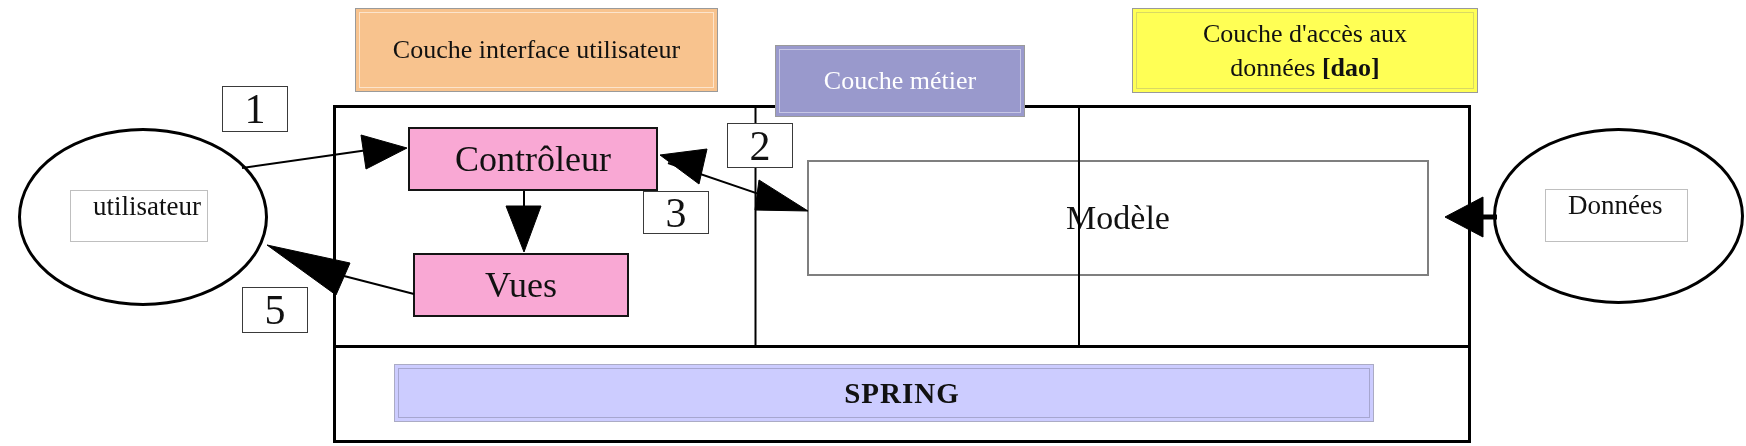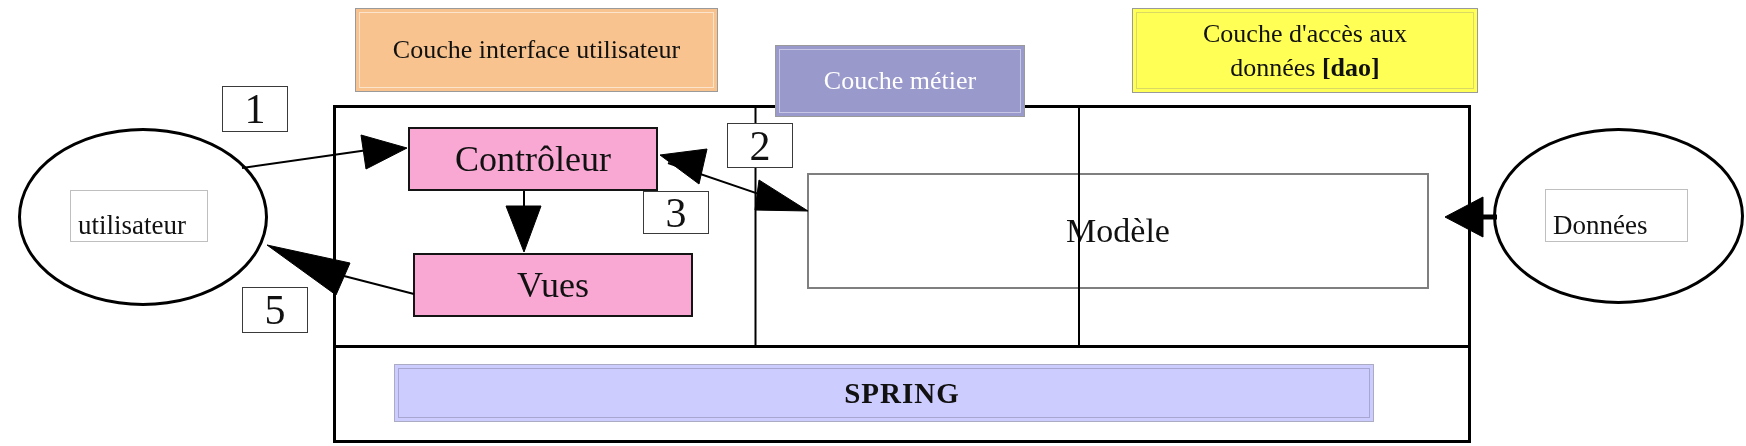--- a/index.html
+++ b/index.html
@@ -22,37 +22,37 @@
 
   
   .outer-rect{position:absolute;left:333px;top:105px;width:1138px;height:338px;
               border:3px solid #000;z-index:0;}
   .hdivider{position:absolute;left:335px;top:345px;width:1133px;height:3px;background:#000;z-index:1;}
 
   
   .node{position:absolute;z-index:2;background:#f9a8d4;display:flex;align-items:center;
         justify-content:center;font-size:36px;}
   .node-controller{left:408px;top:127px;width:250px;height:64px;border:2px solid #141414;}
-  .node-views{left:413px;top:253px;width:280px;height:64px;border:2px solid #141414;}
-  .node-model{left:807px;top:173px;width:622px;height:116px;border:2px solid #7f7f7f;
+  .node-views{left:413px;top:253px;width:216px;height:64px;border:2px solid #141414;}
+  .node-model{left:807px;top:160px;width:622px;height:116px;border:2px solid #7f7f7f;
               background:transparent;font-size:34px;}
 
   
   .spring-bar{position:absolute;left:394px;top:364px;width:980px;height:58px;background:#CCCCFF;
               border:1px solid #ababc4;z-index:2;display:flex;align-items:center;justify-content:center;
               font-size:29px;font-weight:bold;letter-spacing:1px;padding-left:36px;}
   .spring-bar::after{content:"";position:absolute;inset:3px;border:1px solid rgba(120,120,150,.45);
                      pointer-events:none;}
 
   
   .ellipse{position:absolute;z-index:2;border:3px solid #000;border-radius:50%;background:#fff;}
   .ellipse-user{left:18px;top:128px;width:250px;height:178px;}
   .ellipse-data{left:1493px;top:128px;width:251px;height:176px;}
   .actor-label{position:absolute;z-index:2;background:#fff;border:1px solid #bfbfbf;
-               display:flex;align-items:flex-end;font-size:27px;padding-left:7px;}
+               display:flex;align-items:flex-start;font-size:27px;padding-left:22px;}
   .actor-label-user{left:70px;top:190px;width:138px;height:52px;}
   .actor-label-data{left:1545px;top:189px;width:143px;height:53px;}
 
   
   .badge{position:absolute;z-index:4;background:#fff;border:1.5px solid #3a3a3a;
          display:flex;align-items:center;justify-content:center;font-size:42px;}
   .badge-1{left:222px;top:86px;width:66px;height:46px;}
   .badge-2{left:727px;top:123px;width:66px;height:45px;}
   .badge-3{left:643px;top:191px;width:66px;height:43px;}
   .badge-5{left:242px;top:287px;width:66px;height:46px;}

